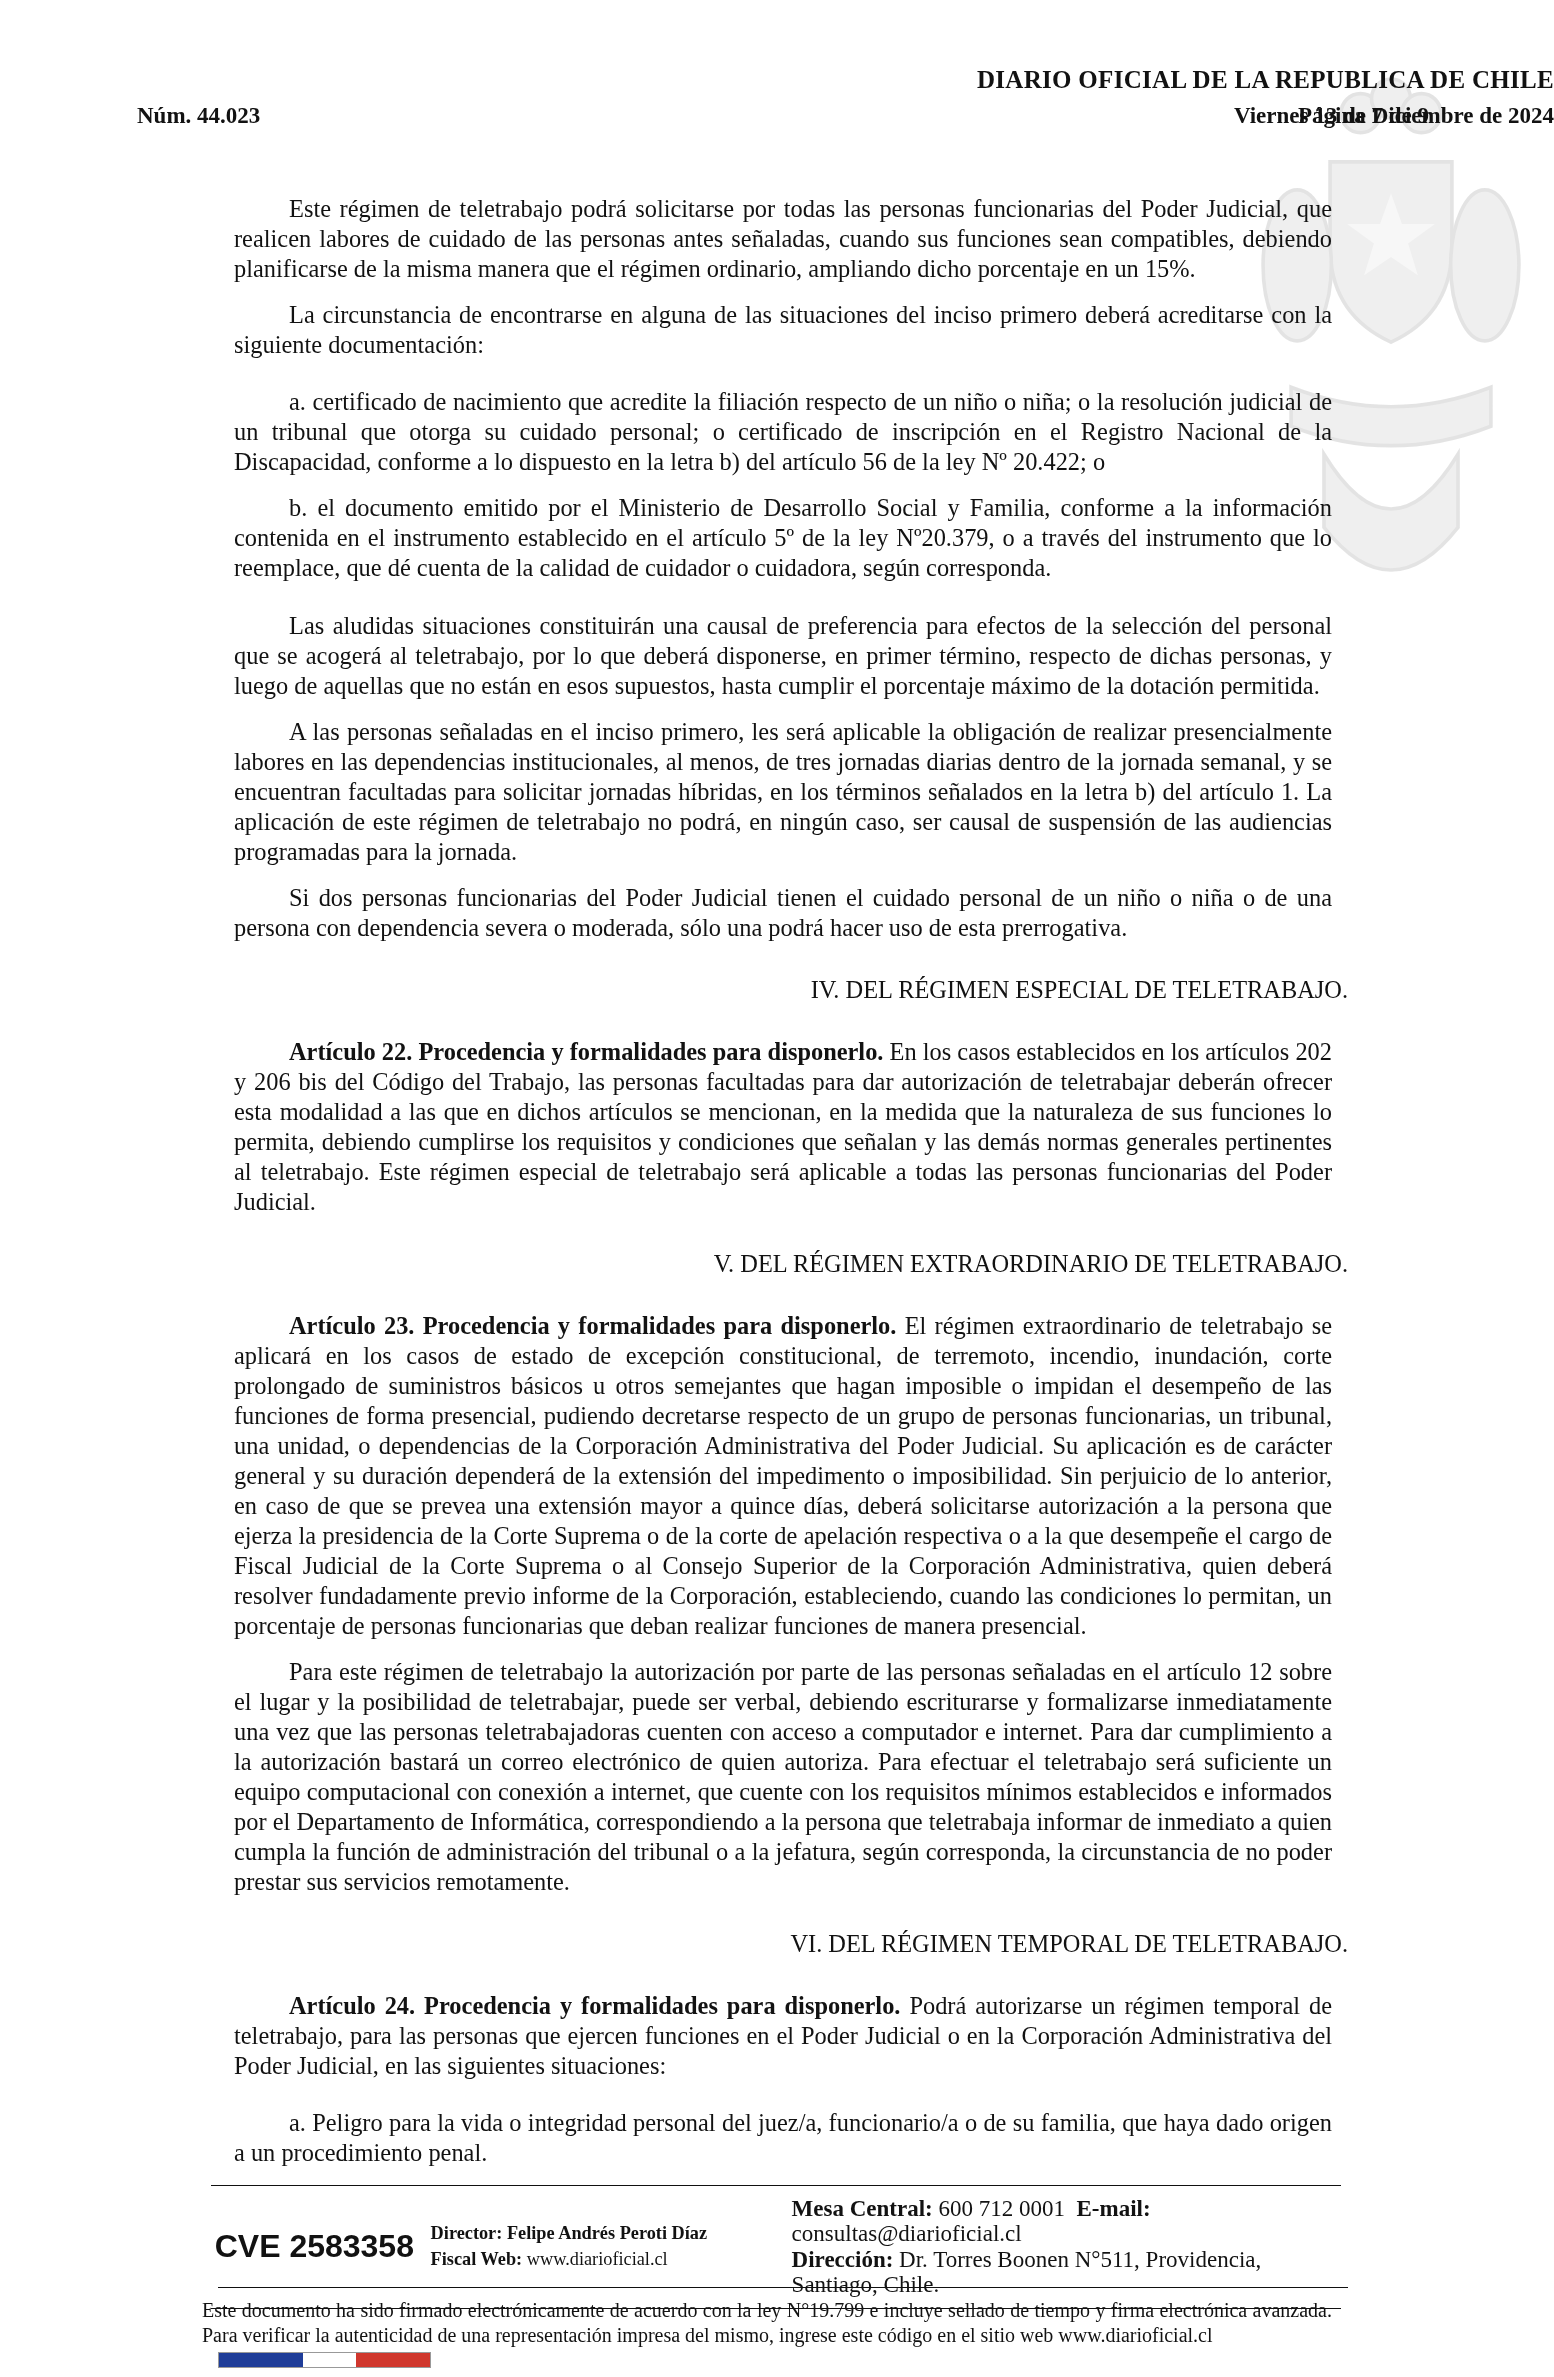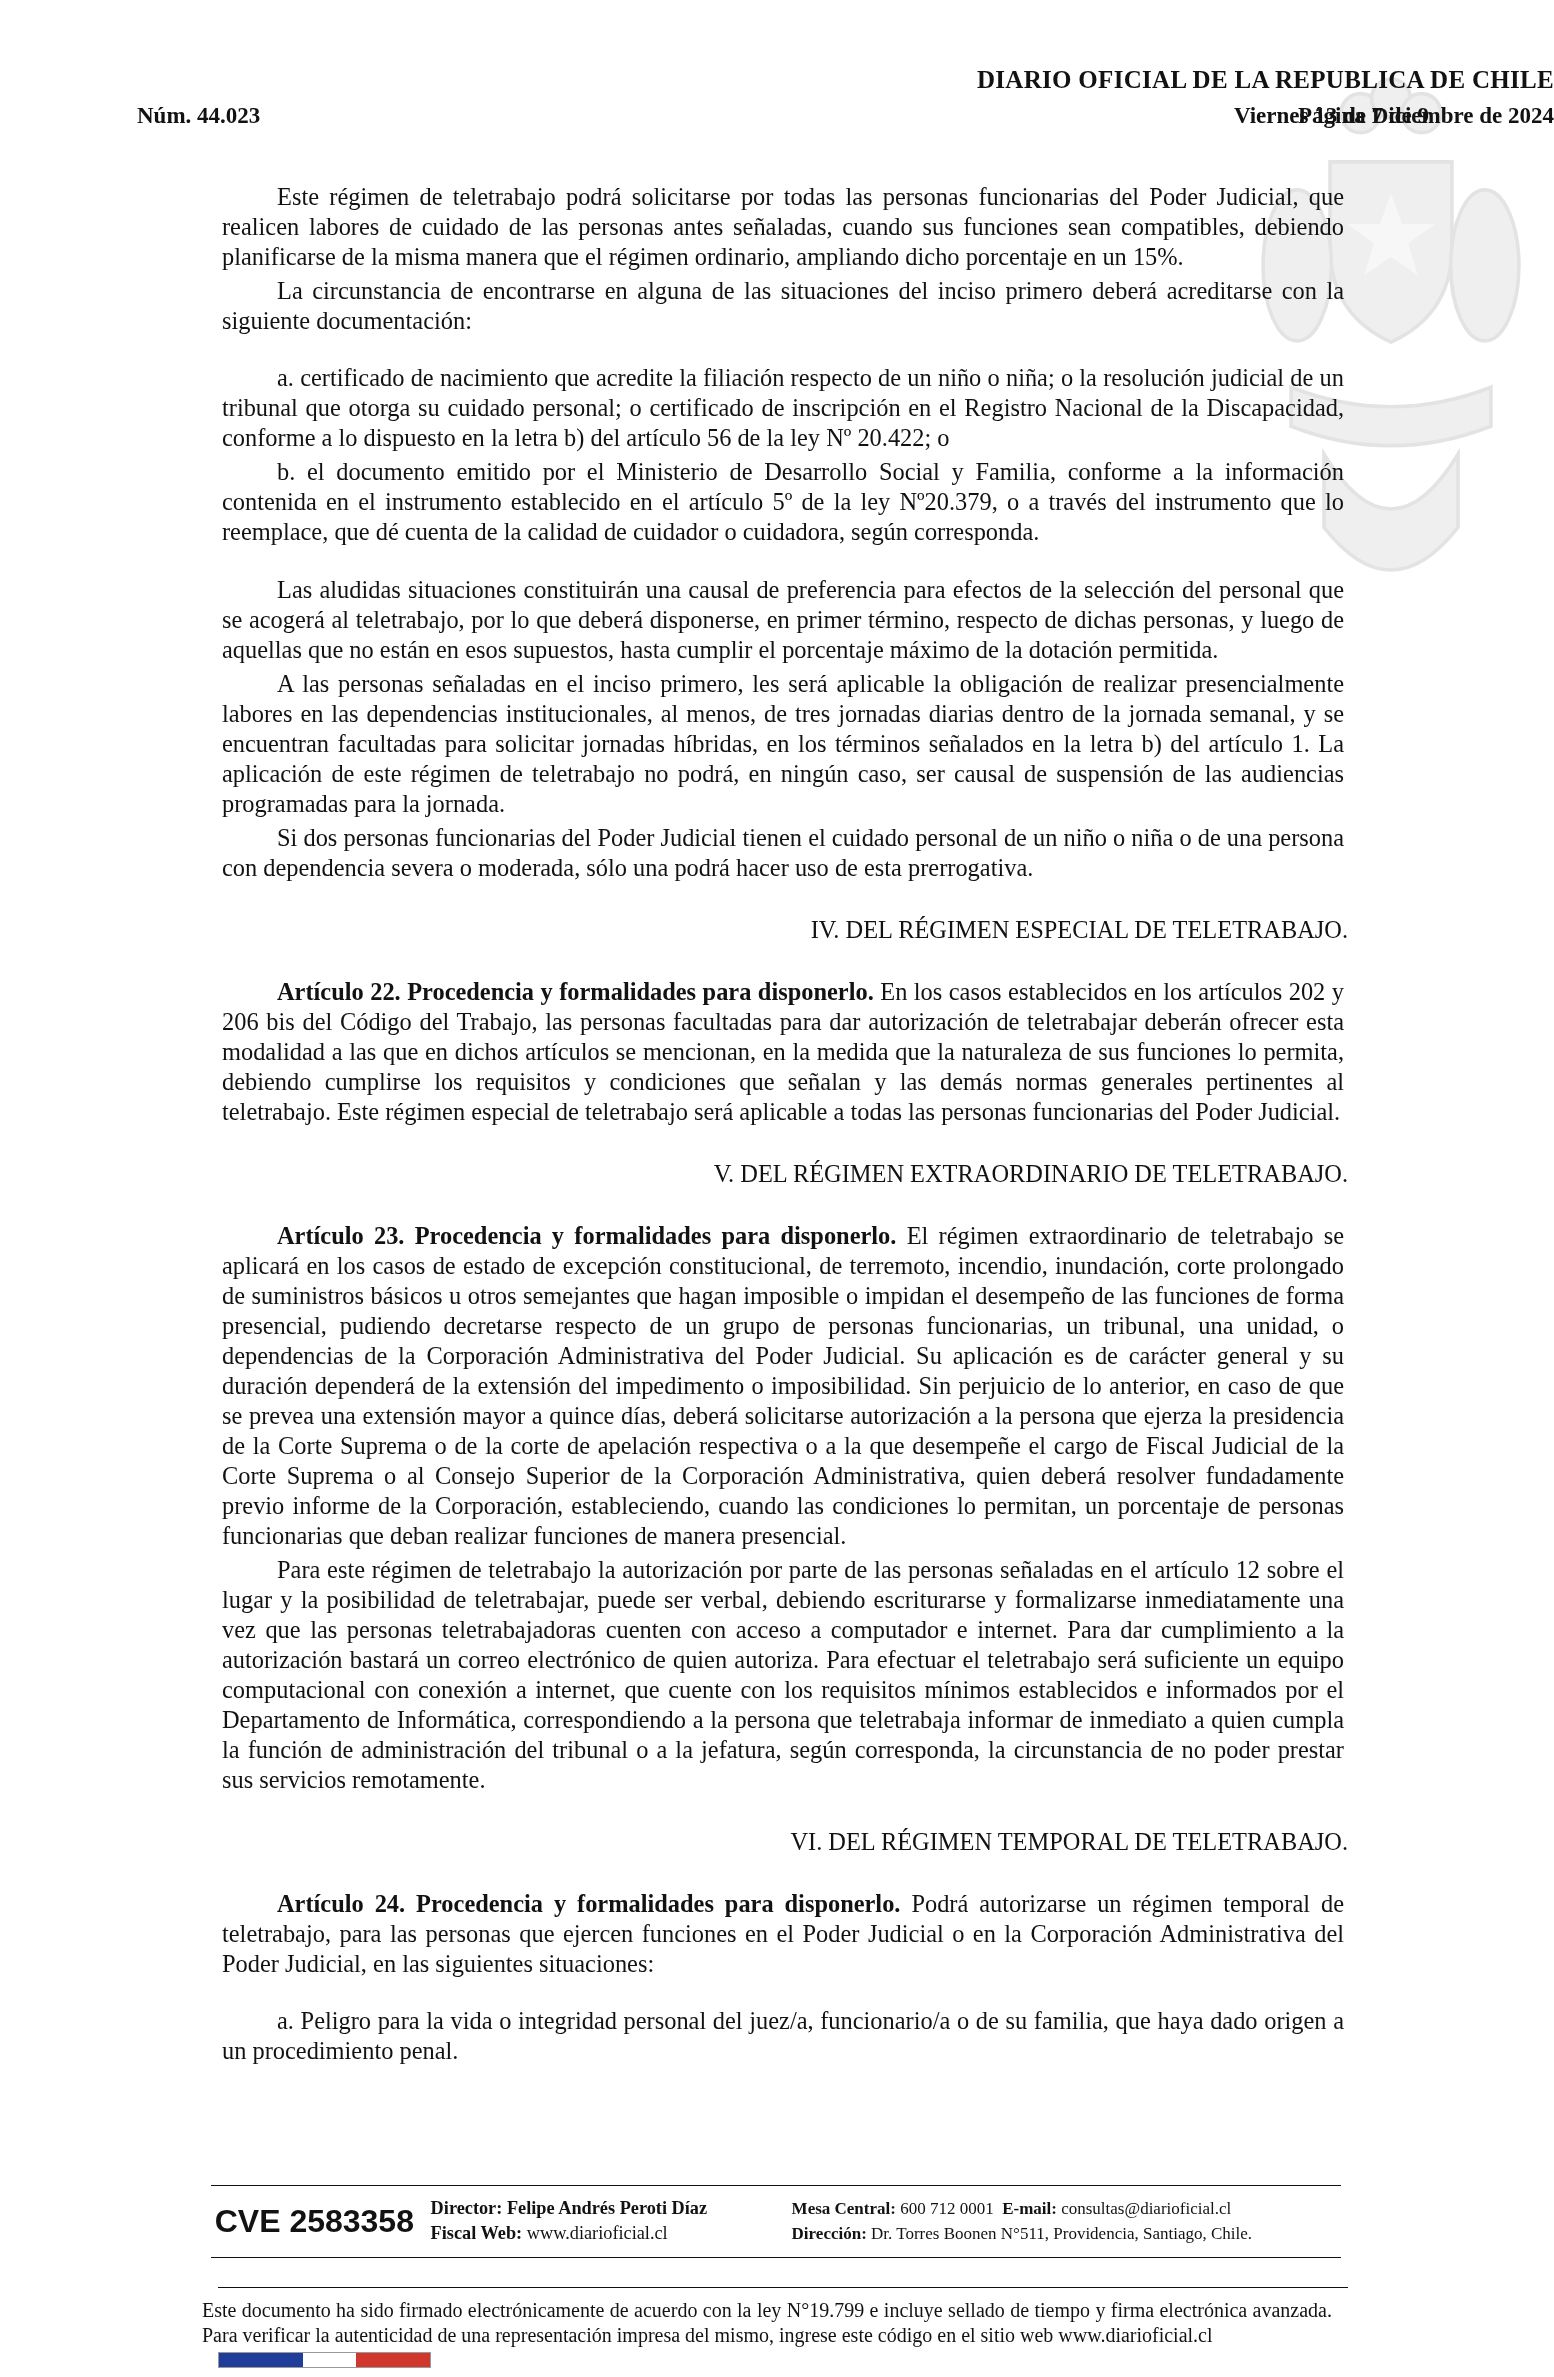--- a/index.html
+++ b/index.html
@@ -43,21 +43,21 @@
     top: 178px;
     left: 218px;
     width: 1130px;
     height: 2006px;
     overflow: hidden;
     font-size: 24.4px;
     line-height: 30px;
     text-align: justify;
     z-index: 1;
   }
-  .para { margin: 4px; text-indent: 55px; }
+  .para { margin: 16px; text-indent: 55px; }
   .gap { margin-top: 27.4px; }
   .heading { margin: 32px 0; text-indent: 55px; text-align: right; }
   
   .footer-box {
     position: absolute;
     top: 2185px;
     left: 211px;
     width: 1130px;
     border-top: 1.8px solid #111;
     border-bottom: 1.8px solid #111;
@@ -70,21 +70,21 @@
     width: 204px;
     display: flex;
     align-items: center;
     padding-left: 3.7px;
     font-family: "Liberation Sans", sans-serif;
     font-weight: 700;
     font-size: 32px;
   }
   .v-div { width: 0; border-left: 1.8px solid #111; }
   .dir-cell { width: 360px; padding: 2.4px 14.6px; font-size: 18.3px; line-height: 25.6px; }
-  .contact-cell { flex: 1; padding: 2.4px 14.6px; font-size: 17px; line-height: 25.6px; }
+  .contact-cell { flex: 1; padding: 2.4px 14.6px; font-size: 23px; line-height: 25.6px; }
   .f-line b { font-weight: 700; }
   .sep-line {
     position: absolute;
     top: 2287px;
     left: 218px;
     width: 1130px;
     border-top: 1.2px solid #111;
     z-index: 1;
   }
   .disclaimer {

